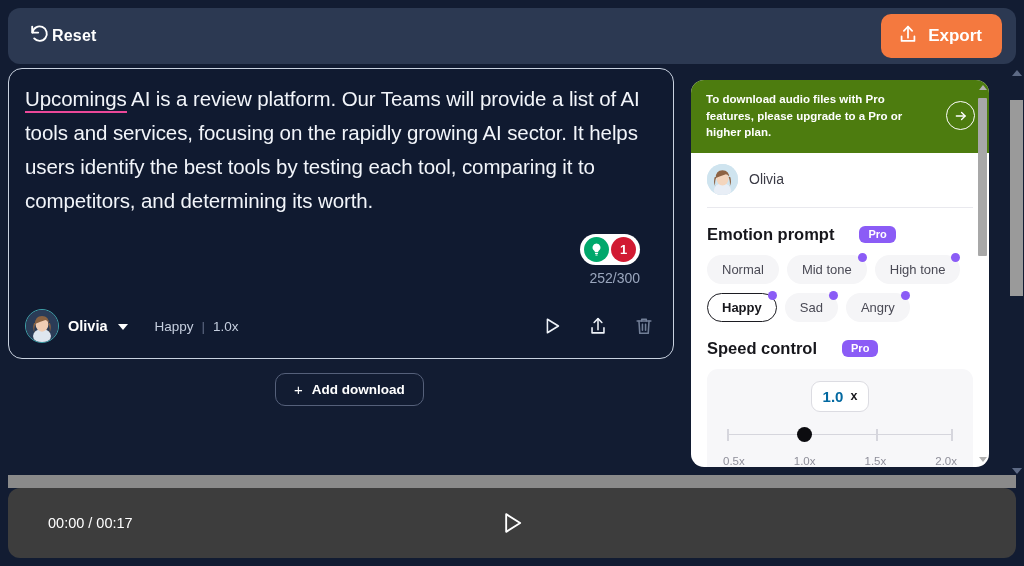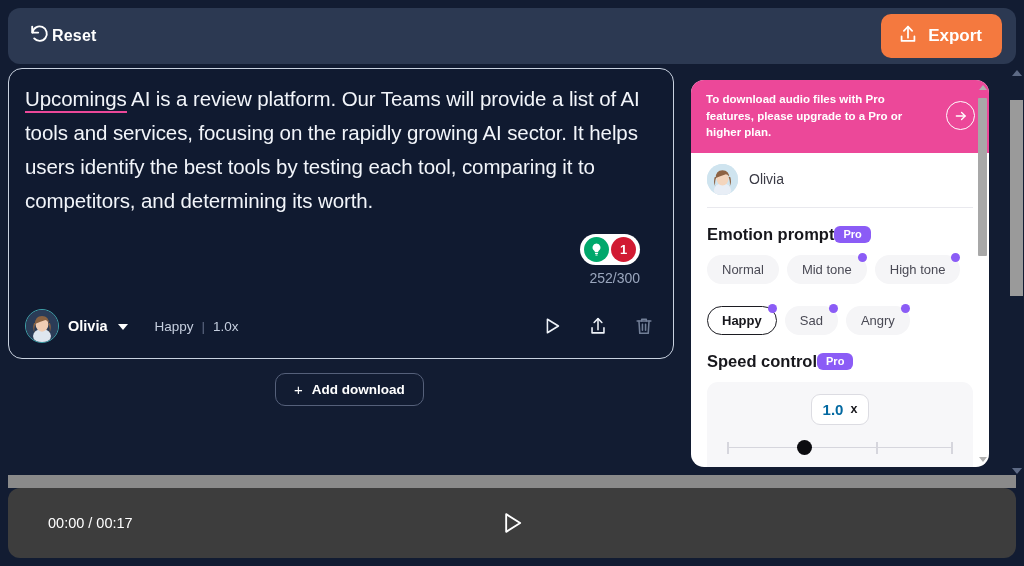--- a/index.html
+++ b/index.html
@@ -213,21 +213,21 @@
     position: absolute;
     left: 691px;
     top: 80px;
     width: 298px;
     height: 387px;
     background: #ffffff;
     border-radius: 13px;
     overflow: hidden;
   }
   .pro-banner {
-    background: #ec4899;
+    background: #4d7c0f;
     padding: 11px 14px 12px 15px;
     display: flex;
     align-items: center;
     justify-content: space-between;
     gap: 10px;
     cursor: pointer;
   }
   .pro-banner-text {
     color: #ffffff;
     font-size: 11.5px;
@@ -259,41 +259,41 @@
     position: relative;
     flex: none;
   }
   .speaker-name {
     color: #3b3b46;
     font-size: 14px;
   }
   .section-head {
     display: flex;
     align-items: center;
-    gap: 0;
+    gap: 25px;
     margin-top: 17px;
     margin-bottom: 11px;
   }
   .section-title {
     color: #17171c;
     font-size: 16.5px;
     font-weight: bold;
   }
   .pro-tag {
     background: #8b5cf6;
     color: #ffffff;
     font-size: 11px;
     font-weight: bold;
     border-radius: 6px;
     padding: 2px 9px 3px 9px;
   }
   .chips {
     display: flex;
     flex-wrap: wrap;
-    gap: 22px 8px;
+    gap: 9px 8px;
   }
   .chip {
     position: relative;
     background: #f5f5f7;
     border: 1.5px solid transparent;
     border-radius: 999px;
     padding: 6px 14px;
     color: #4a4a55;
     font-size: 13px;
     cursor: pointer;

